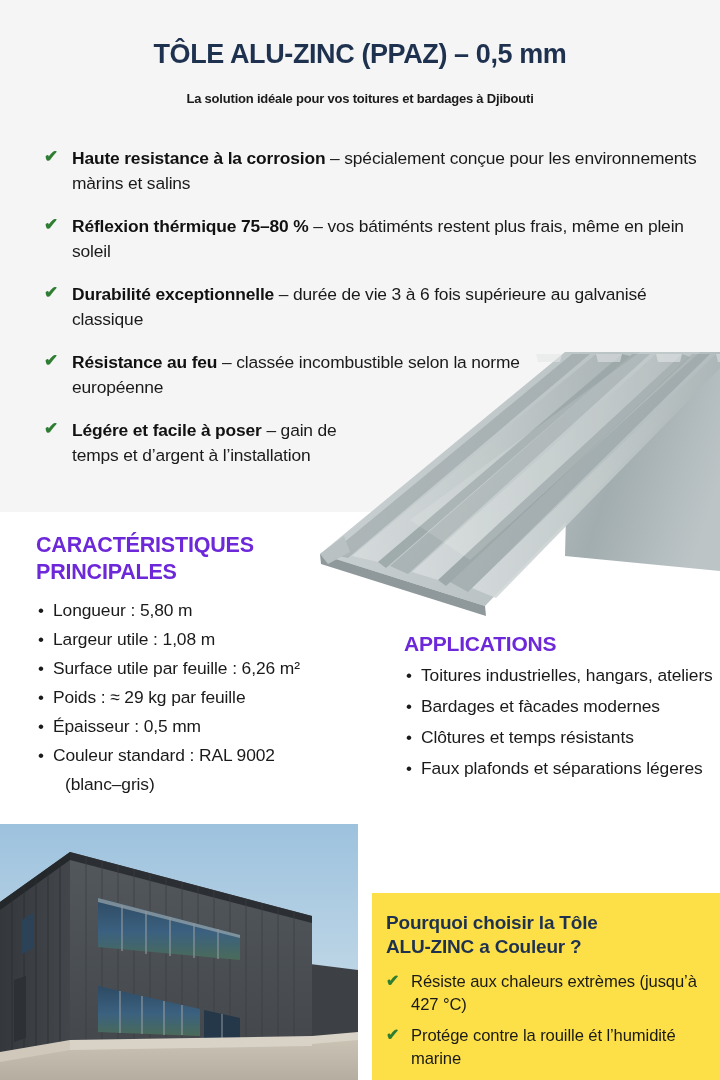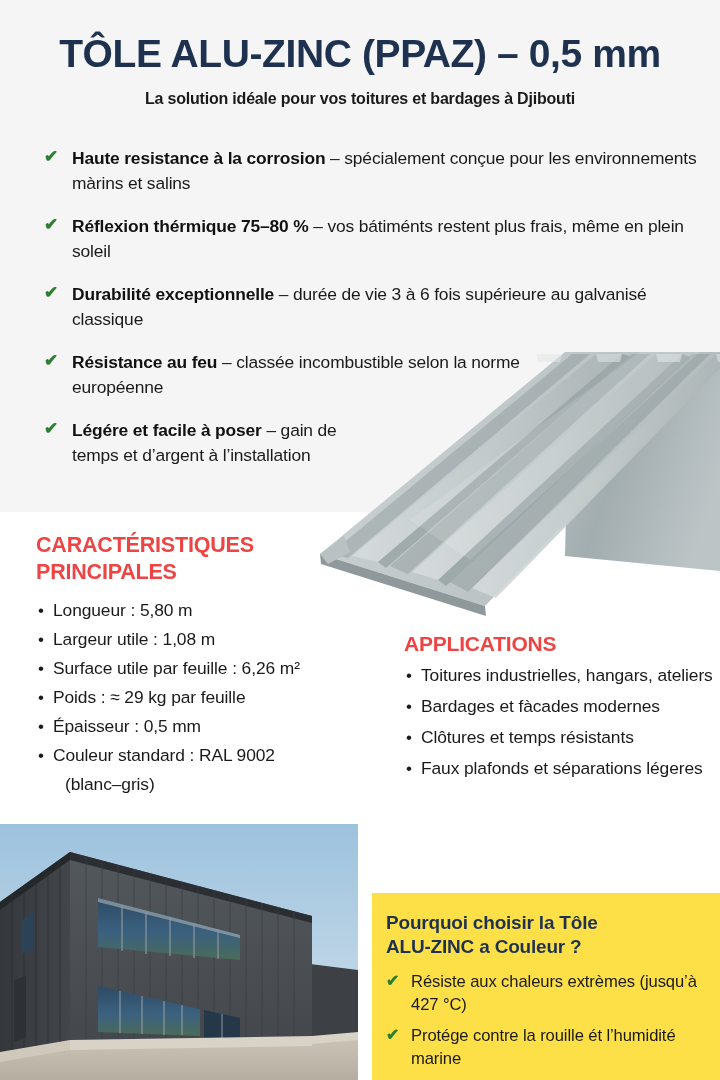--- a/index.html
+++ b/index.html
@@ -14,27 +14,27 @@
 
   
   .top-band{
     position:absolute;left:0;top:0;width:720px;height:512px;
     background:#f5f5f5;
   }
 
   
   .header{position:absolute;left:0;top:34px;width:720px;text-align:center;}
   .title{
-    font-size:39px;line-height:40px;font-weight:bold;
+    font-size:27px;line-height:40px;font-weight:bold;
     color:#1e3250;letter-spacing:-0.4px;
     margin:0;padding:0 14px;
     white-space:nowrap;
   }
   .subtitle{
-    font-size:16px;line-height:24px;font-weight:bold;
+    font-size:13px;line-height:24px;font-weight:bold;
     color:#1a1a1a;margin:13px 0 0 0;padding:0 10px;
     letter-spacing:-0.2px;white-space:nowrap;
   }
 
   
   .features{position:absolute;left:44px;top:146px;width:660px;}
   .feat{position:relative;padding-left:28px;margin-bottom:18px;}
   .feat:last-child{margin-bottom:0;}
   .check{
     position:absolute;left:0;top:2px;width:18px;height:18px;
@@ -49,21 +49,21 @@
   
   .sheet{
     position:absolute;left:300px;top:340px;width:430px;height:280px;
     pointer-events:none;
   }
 
   
   .chars{position:absolute;left:36px;top:532px;width:350px;}
   .sec-title{
     font-size:21.5px;line-height:27px;font-weight:bold;
-    color:#ef4444;letter-spacing:-0.2px;margin:0 0 10px 0;
+    color:#6d28d9;letter-spacing:-0.2px;margin:0 0 10px 0;
   }
   .sec-title .l2{display:block;}
   .spec-list{list-style:none;margin:0;padding:0;}
   .spec-list li{
     position:relative;padding-left:17px;
     font-size:17.4px;line-height:29px;color:#1a1a1a;letter-spacing:-0.1px;
   }
   .spec-list li .dot{
     position:absolute;left:2px;top:0;font-size:17px;line-height:29px;color:#1a1a1a;
   }

